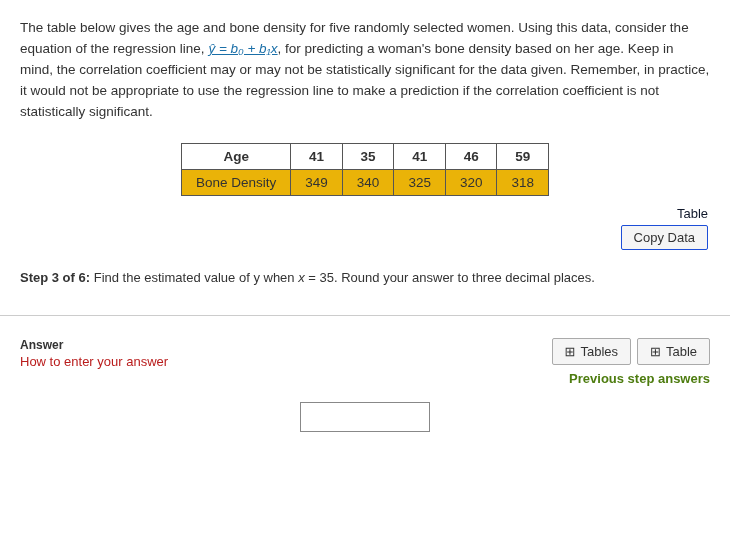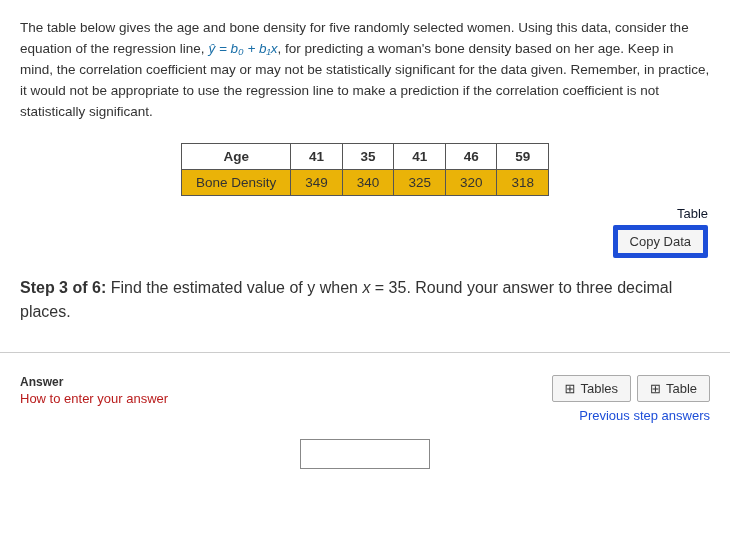--- a/index.html
+++ b/index.html
@@ -15,20 +15,21 @@
       padding: 18px 20px 10px 20px;
     }
     .problem-text {
       font-size: 13.5px;
       line-height: 1.55;
       color: #333;
       margin-bottom: 20px;
     }
     .problem-text .highlight {
       color: #1a6fa8;
+      text-decoration: underline;
     }
     .table-wrapper {
       display: flex;
       justify-content: center;
       margin-bottom: 10px;
     }
     .data-table {
       border-collapse: collapse;
       font-size: 13.5px;
     }
@@ -55,30 +56,30 @@
       font-size: 13px;
       cursor: pointer;
     }
     .copy-data-row {
       display: flex;
       justify-content: flex-end;
       margin-bottom: 18px;
       padding-right: 2px;
     }
     .copy-data-btn {
-      border: 5px solid #1d4ed8;
+      border: 1px solid #1d4ed8;
       background: #f5f5f5;
       color: #333;
       font-size: 13px;
       padding: 4px 12px;
       cursor: pointer;
       border-radius: 2px;
     }
     .step-text {
-      font-size: 16px;
+      font-size: 13px;
       margin-bottom: 18px;
       line-height: 1.5;
     }
     .step-text .step-label {
       font-weight: bold;
     }
     .divider {
       border: none;
       border-top: 1px solid #ccc;
       margin: 0 0 12px 0;
@@ -122,23 +123,24 @@
     }
     .btn-icon {
       font-size: 13px;
     }
     .prev-step-row {
       display: flex;
       justify-content: flex-end;
       margin-bottom: 16px;
     }
     .prev-step-link {
-      color: #1d4ed8;
-      font-size: 13px;
-      cursor: pointer;
+      color: #4d7c0f;
+      font-size: 13px;
+      cursor: pointer;
+      font-weight: bold;
     }
     .answer-input-row {
       display: flex;
       justify-content: center;
       margin-top: 4px;
     }
     .answer-input {
       border: 1px solid #888;
       width: 130px;
       height: 30px;

